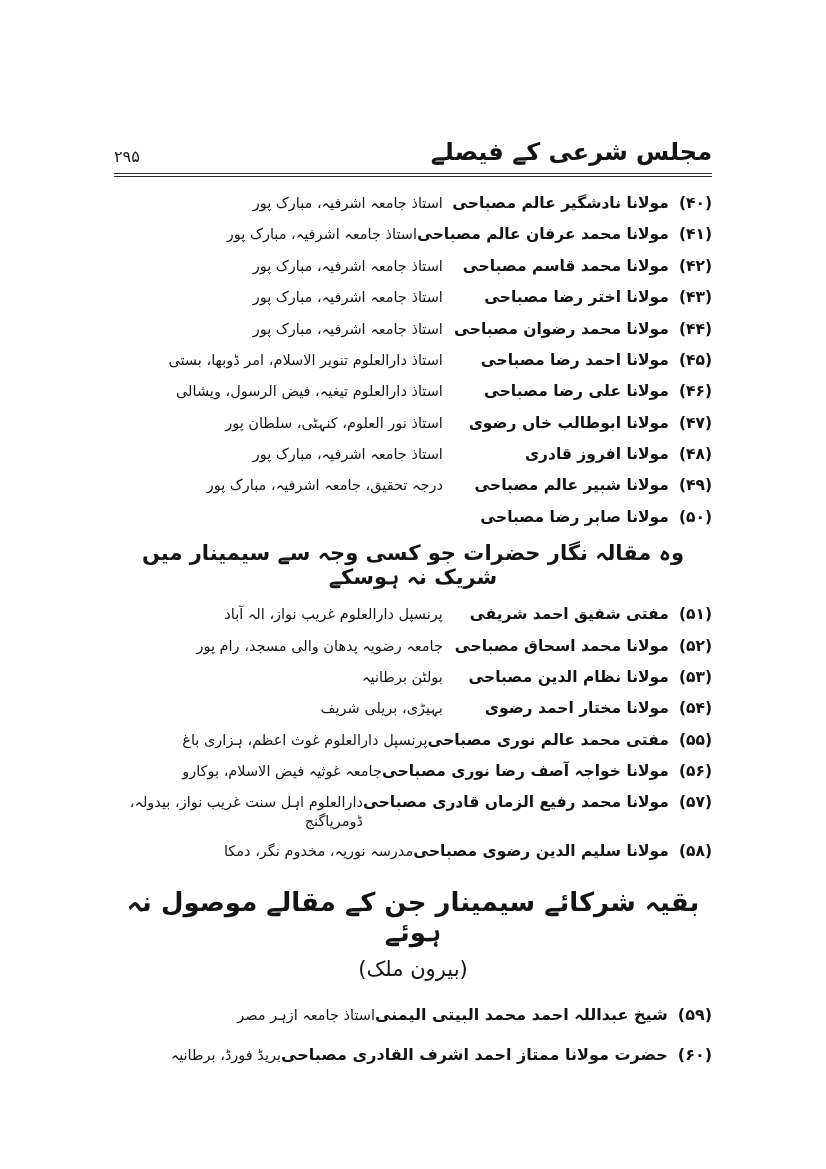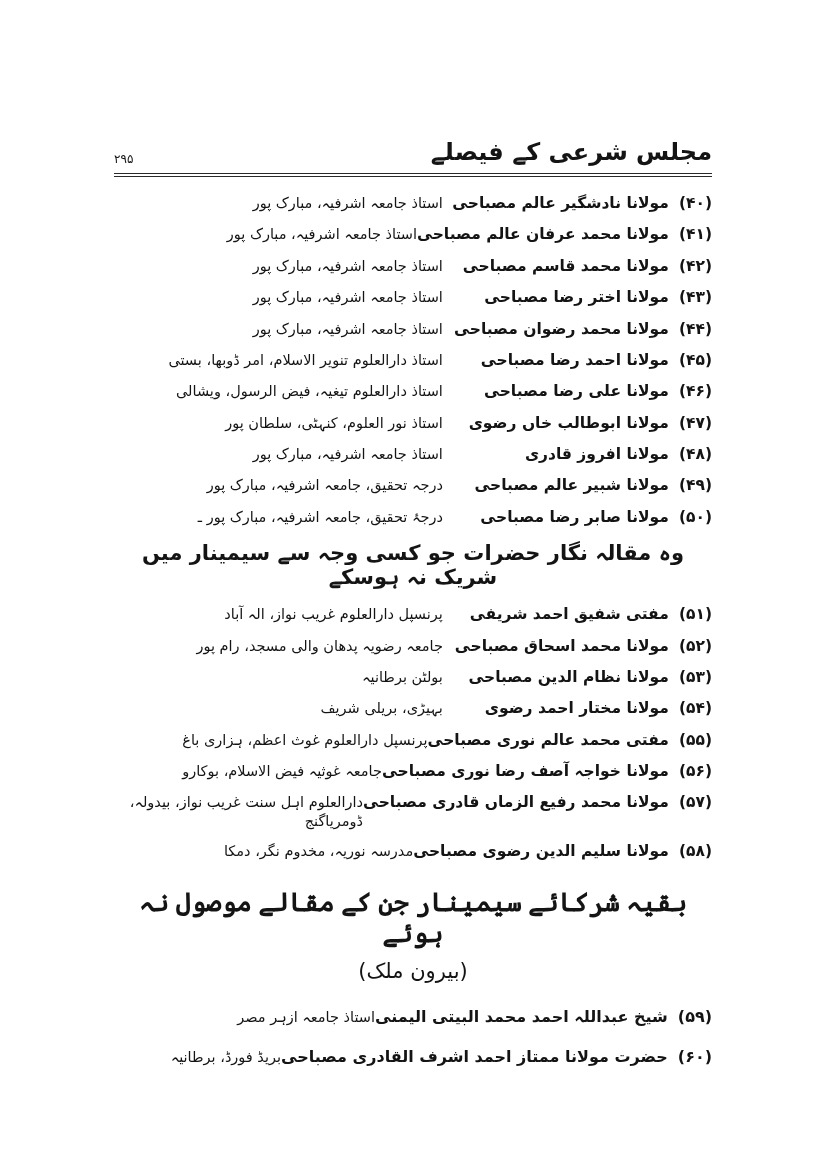--- a/index.html
+++ b/index.html
@@ -8,35 +8,35 @@
     padding:138px 114px 0 114px;margin:0 auto;position:relative;
     font-family:"DejaVu Sans",sans-serif;color:#141414;direction:rtl;
   }
   .header{
     display:flex;direction:ltr;justify-content:space-between;align-items:flex-end;
     border-bottom:1.6px solid #2a2a2a;padding-bottom:7px;position:relative;margin-bottom:20px;
   }
   .header::after{
     content:"";position:absolute;left:0;right:0;bottom:-4px;height:1px;background:#2a2a2a;
   }
-  .page-number{font-size:12px;letter-spacing:1px;}
+  .page-number{font-size:16px;letter-spacing:1px;}
   .page-title{font-size:24px;font-weight:bold;}
   .list{}
   .row{
     display:flex;direction:rtl;justify-content:space-between;align-items:baseline;
     margin-bottom:12px;font-size:15.5px;line-height:1.25;
   }
   .row .name{white-space:nowrap;font-weight:600;}
   .row .num{margin-left:10px;}
   .row .aff{width:55%;direction:rtl;text-align:right;font-size:14.5px;font-weight:500;}
   .section-heading{
     text-align:center;font-weight:bold;font-size:21px;margin:14px 0 16px 0;
   }
   .big-heading{
-    text-align:center;font-weight:bold;font-size:26px;margin:26px 0 10px 0;font-family:Liberation Serif, serif;
+    text-align:center;font-weight:bold;font-size:26px;margin:26px 0 10px 0;
   }
   .sub-heading{
     text-align:center;font-weight:normal;font-size:21px;margin:0 0 24px 0;
   }
   .list-wide .row{margin-bottom:20px;font-size:16px;}
 </style>
 </head>
 <body>
 
 <div class="page">
@@ -82,21 +82,20 @@
       <div class="row">
         <div class="name"><span class="num">(۴۸)</span><span>مولانا افروز قادری</span></div>
         <div class="aff">استاذ جامعہ اشرفیہ، مبارک پور</div>
       </div>
       <div class="row">
         <div class="name"><span class="num">(۴۹)</span><span>مولانا شبیر عالم مصباحی</span></div>
         <div class="aff">درجہ تحقیق، جامعہ اشرفیہ، مبارک پور</div>
       </div>
       <div class="row">
         <div class="name"><span class="num">(۵۰)</span><span>مولانا صابر رضا مصباحی</span></div>
-        <div class="aff">درجۂ تحقیق، جامعہ اشرفیہ، مبارک پور ـ</div>
       </div>
     </div>
 
   <div class="section-heading">وہ مقالہ نگار حضرات جو کسی وجہ سے سیمینار میں شریک نہ ہوسکے</div>
 
   <div class="list">
       <div class="row">
         <div class="name"><span class="num">(۵۱)</span><span>مفتی شفیق احمد شریفی</span></div>
         <div class="aff">پرنسپل دارالعلوم غریب نواز، الہ آباد</div>
       </div>

